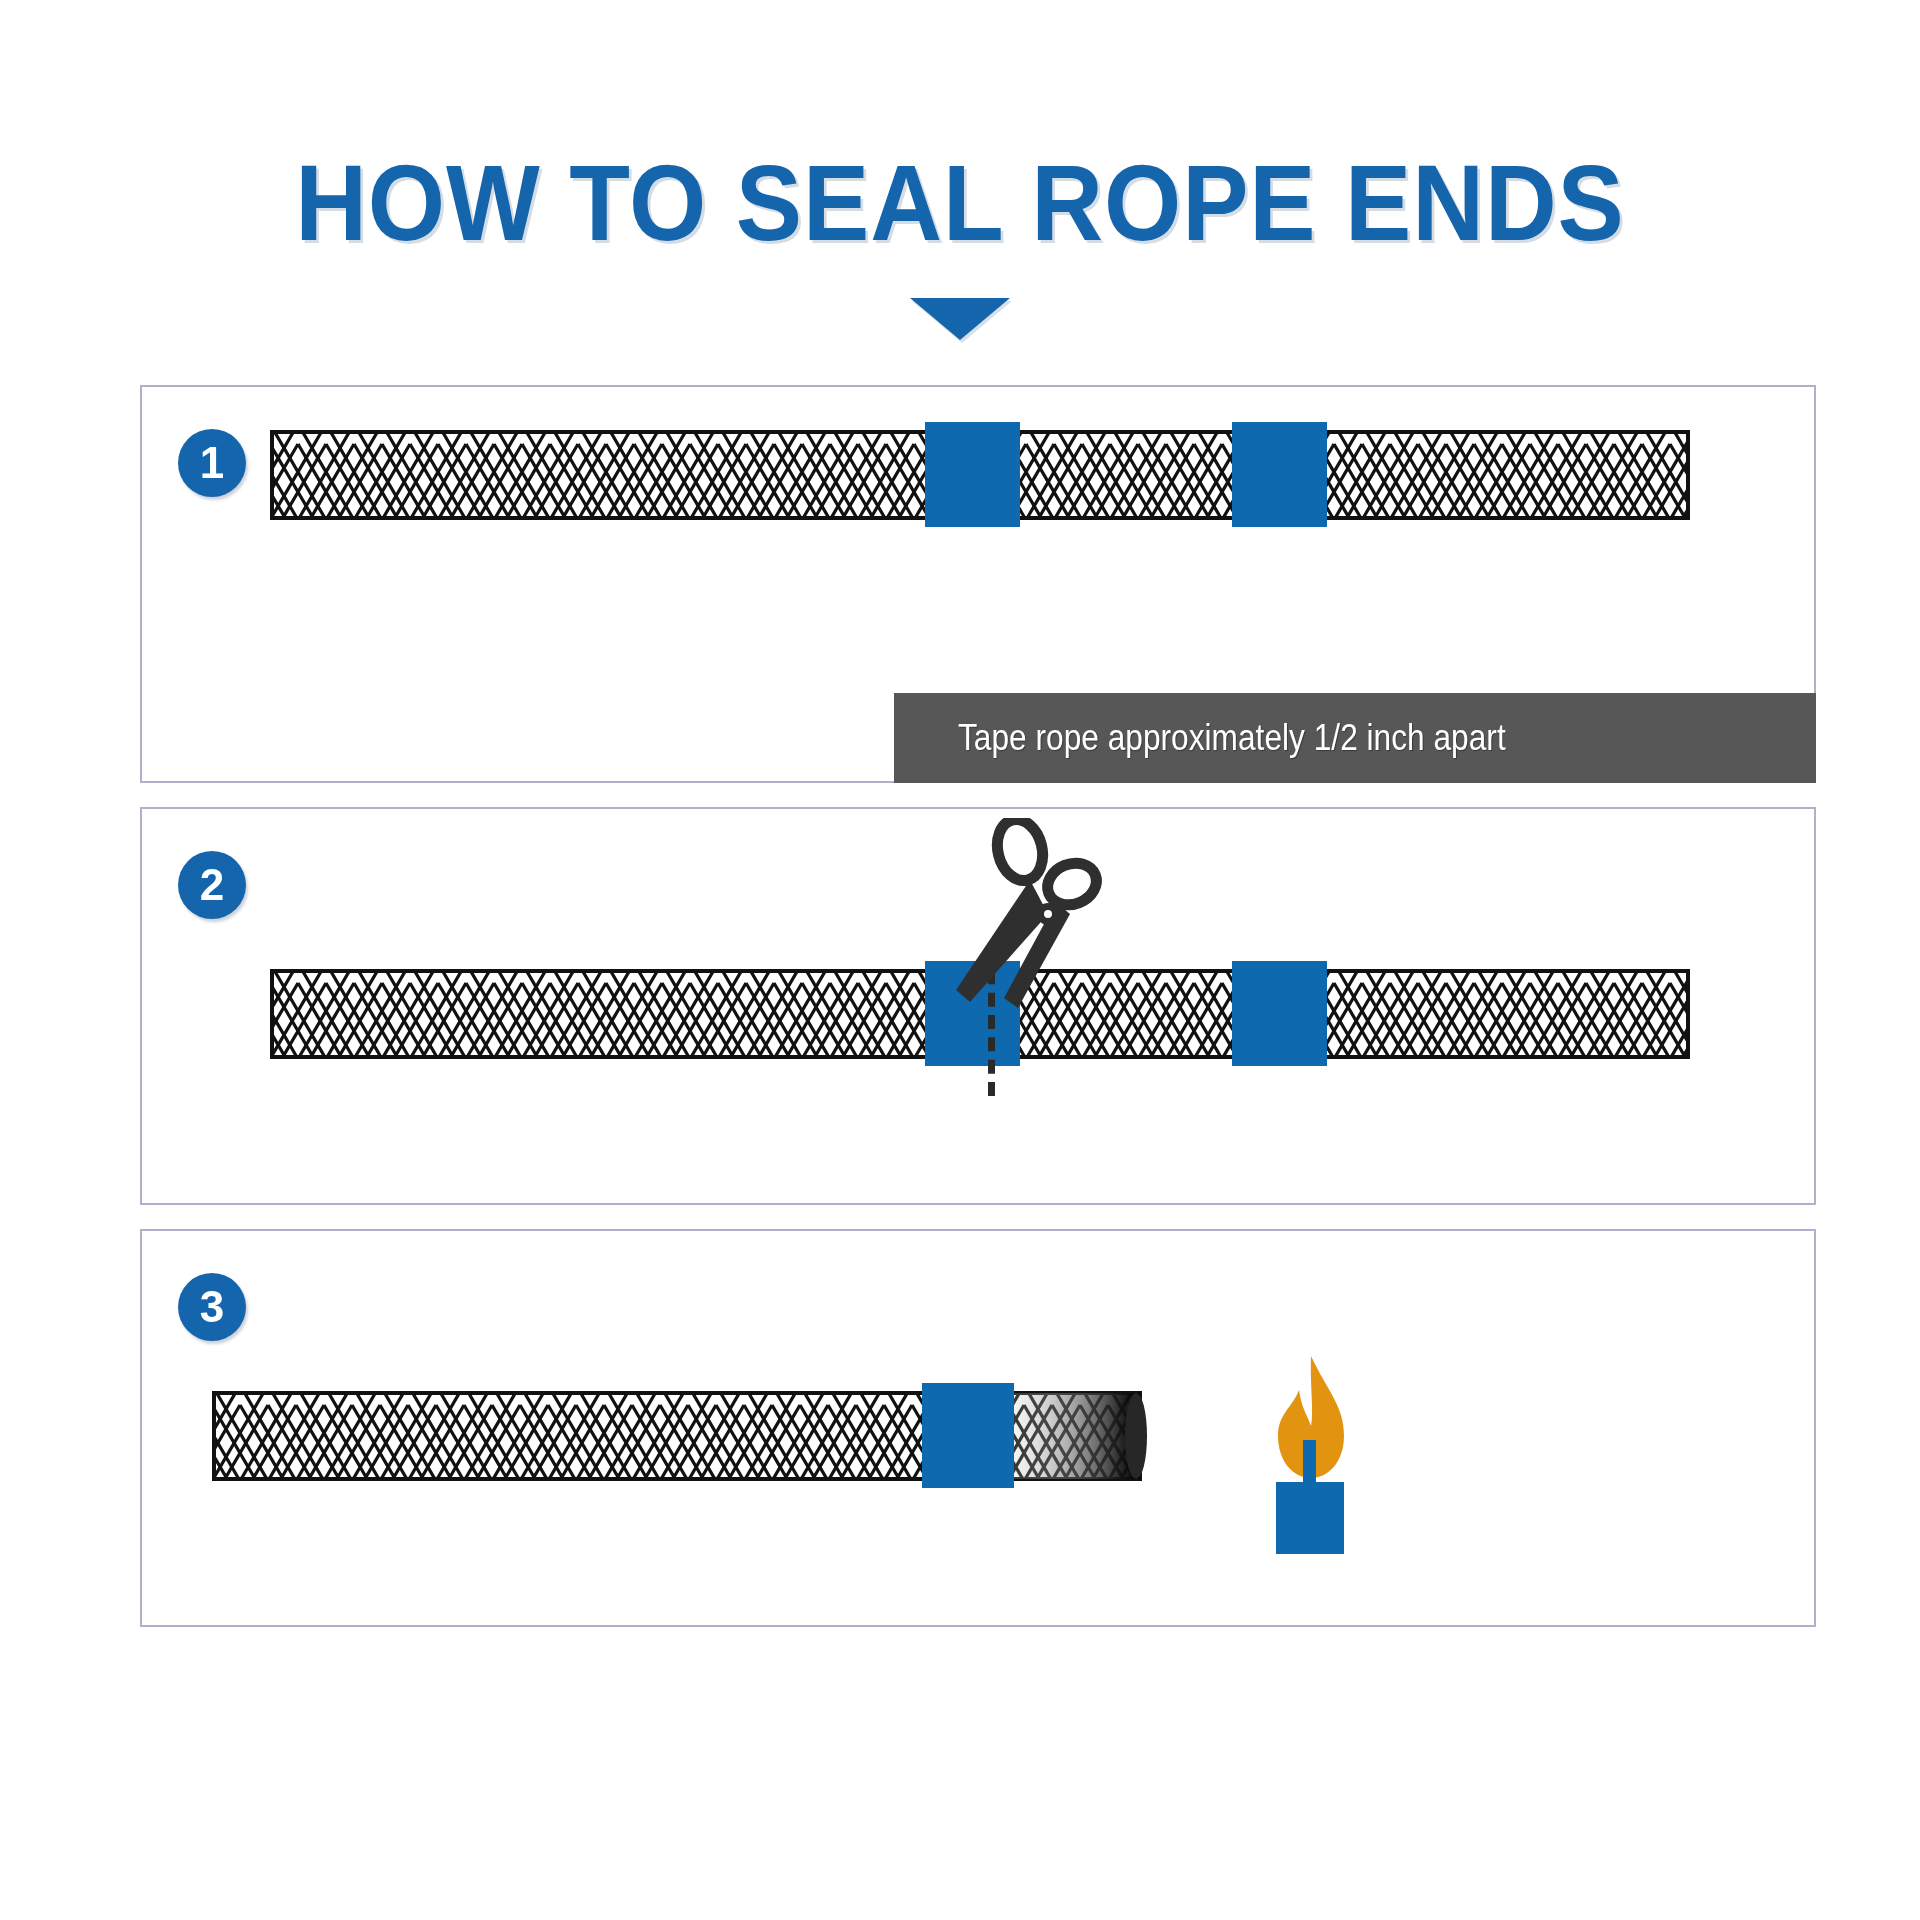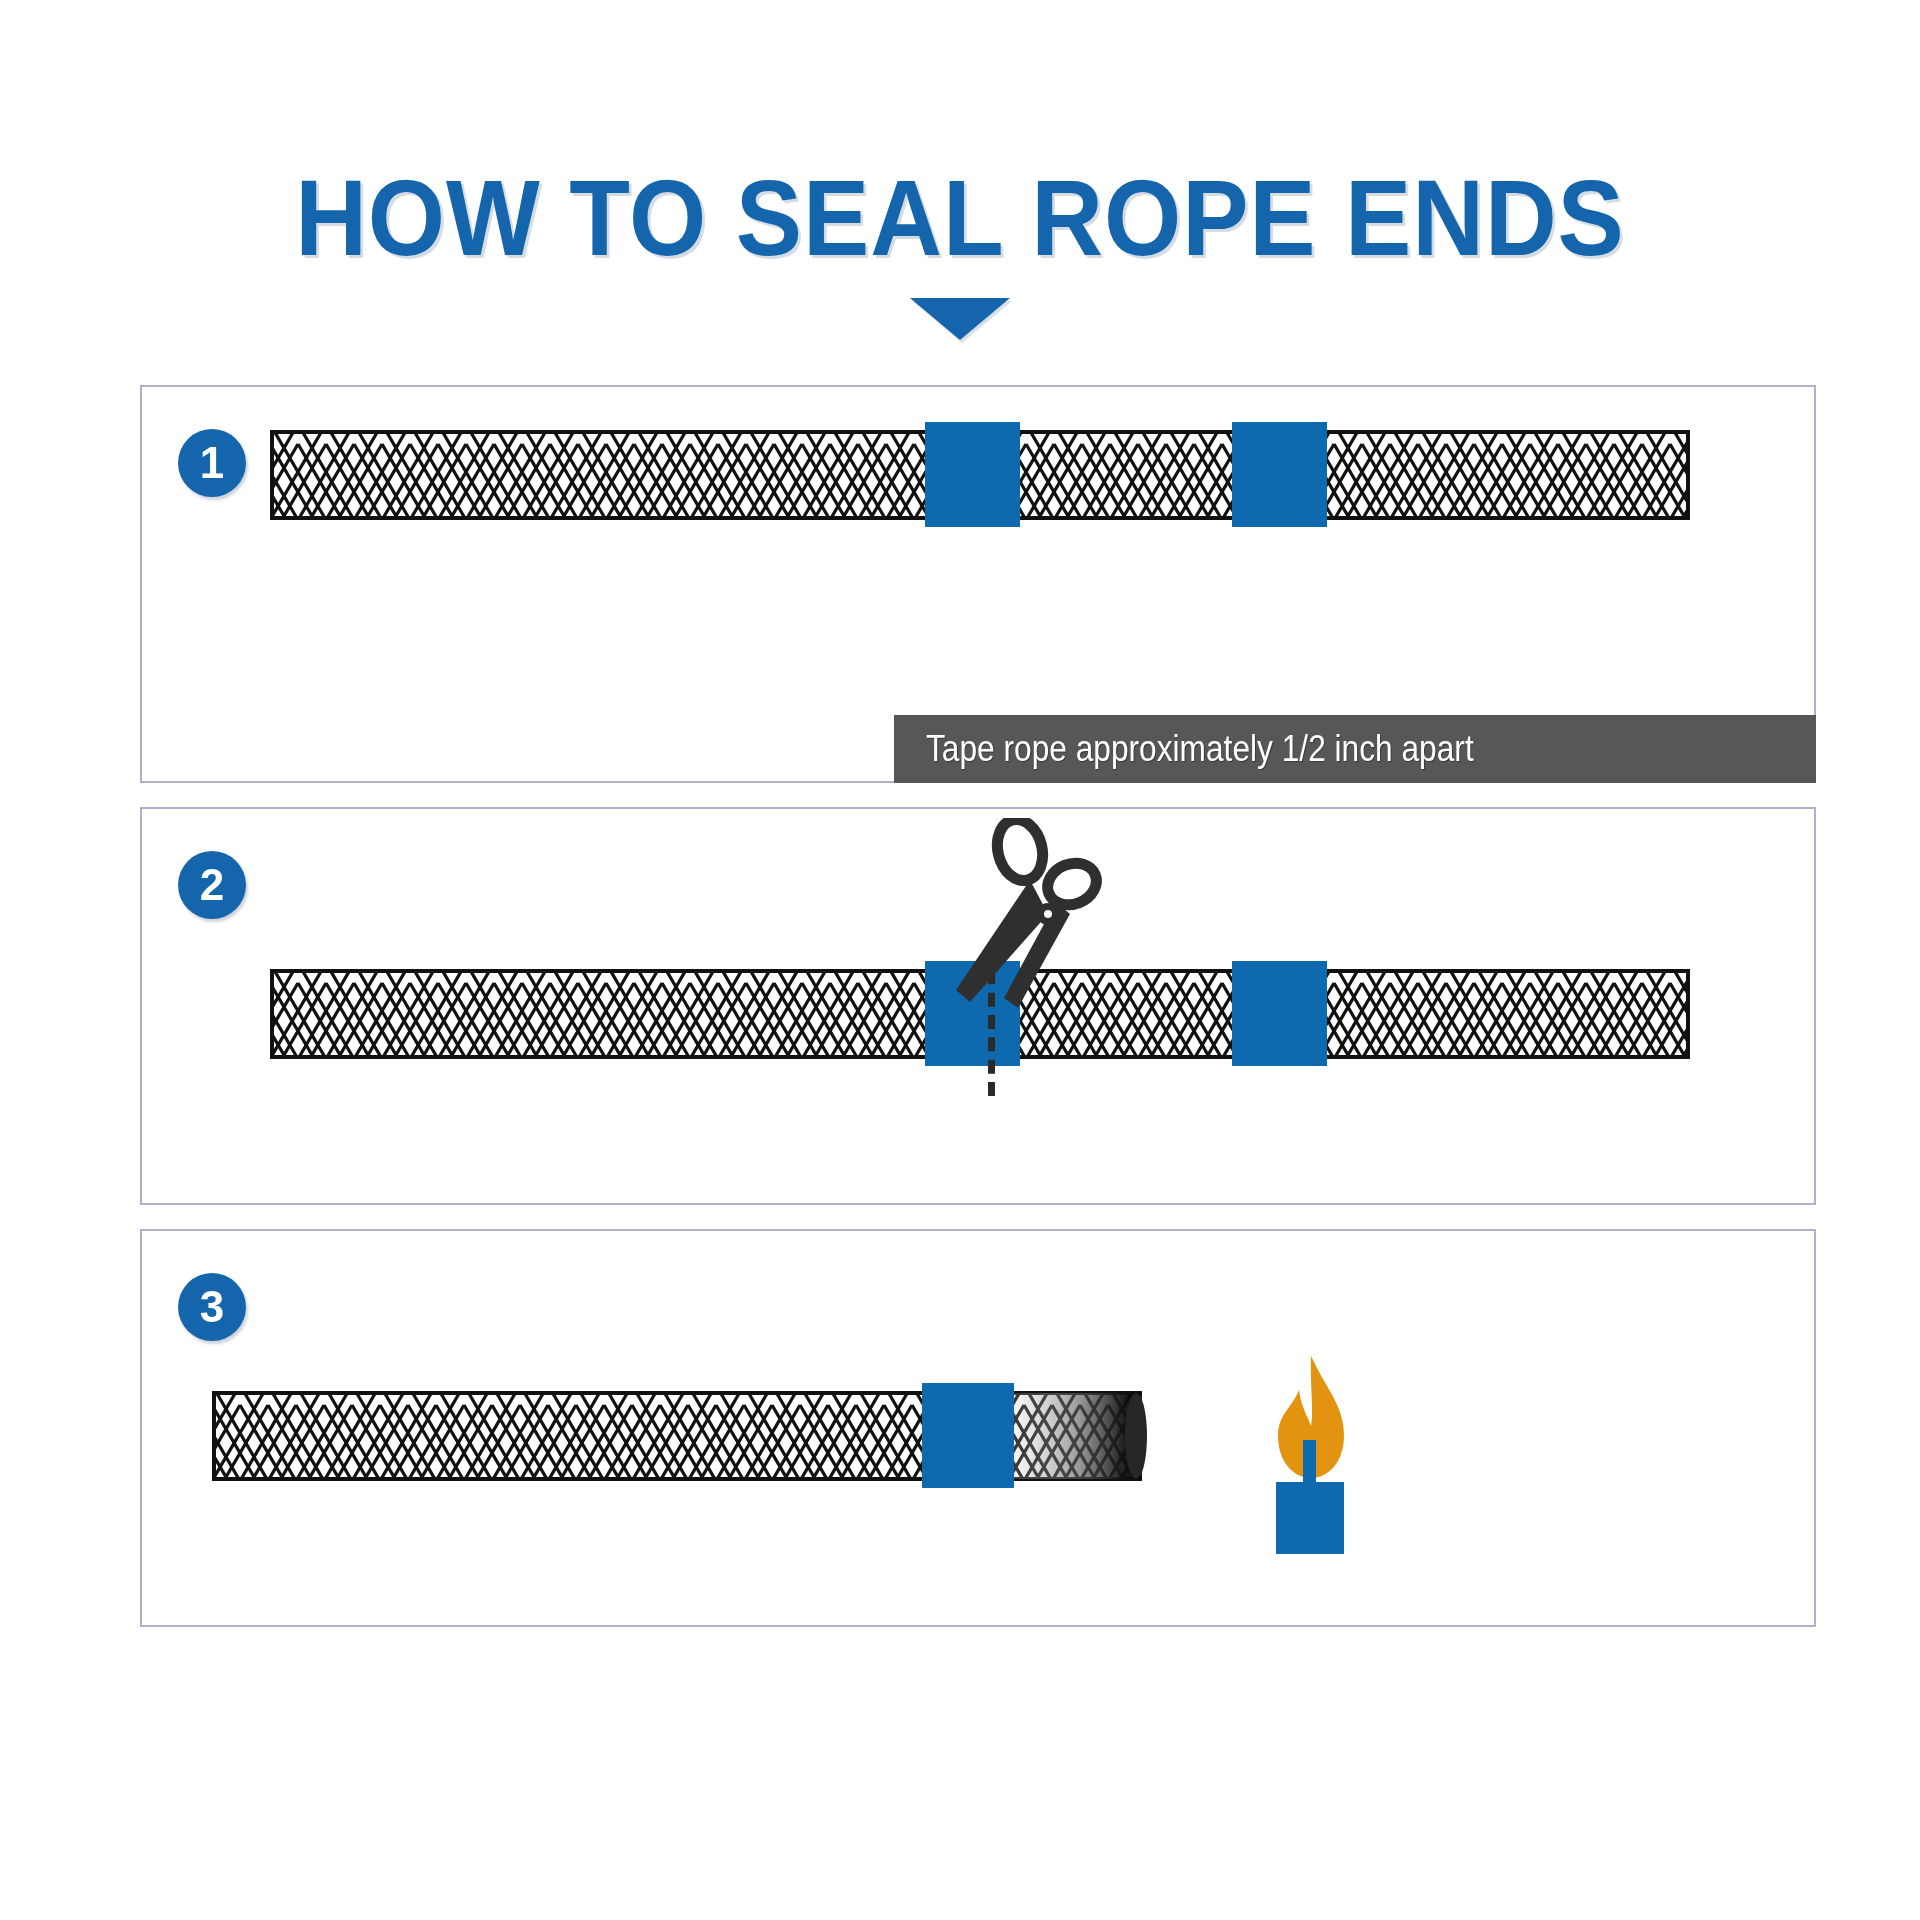--- a/index.html
+++ b/index.html
@@ -1,20 +1,20 @@
 <!DOCTYPE html>
 <html><head>
 <meta charset="utf-8">
 <style>
   html,body{margin:0;padding:0;background:#ffffff;}
   body{width:1920px;height:1920px;position:relative;overflow:hidden;
        font-family:"Liberation Sans","DejaVu Sans",sans-serif;}
 
   
-  #title-block{position:absolute;left:0;top:163px;width:1920px;text-align:center;}
+  #title-block{position:absolute;left:0;top:148px;width:1920px;text-align:center;}
   #page-title{
     font-family:"Liberation Sans","DejaVu Sans",sans-serif;
     font-weight:bold;
     font-size:108px;
     line-height:110px;
     letter-spacing:1px;
     color:#1565ad;
     transform:scaleX(0.92);
     transform-origin:center;
     text-shadow:3px 3px 0 rgba(120,140,165,0.30);
@@ -48,24 +48,24 @@
     color:#ffffff;
     font-size:44px;font-weight:bold;
     display:flex;align-items:center;justify-content:center;
     box-shadow:2px 3px 3px rgba(80,90,120,0.28);
     font-family:"Liberation Sans","DejaVu Sans",sans-serif;
   }
 
   
   .caption-bar{
     position:absolute;right:-2px;bottom:-2px;
-    width:922px;height:68px;
+    width:922px;height:90px;
     background:#575757;
     display:flex;align-items:center;
-    box-sizing:border-box;padding-left:32px;
+    box-sizing:border-box;padding-left:64px;
   }
   .caption-text{
     color:#ffffff;
     font-size:36px;
     font-weight:normal;
     transform:scaleX(0.88);
     transform-origin:left center;
     white-space:nowrap;
     text-shadow:1px 1px 1px rgba(0,0,0,0.35);
     font-family:"Liberation Sans","DejaVu Sans",sans-serif;

